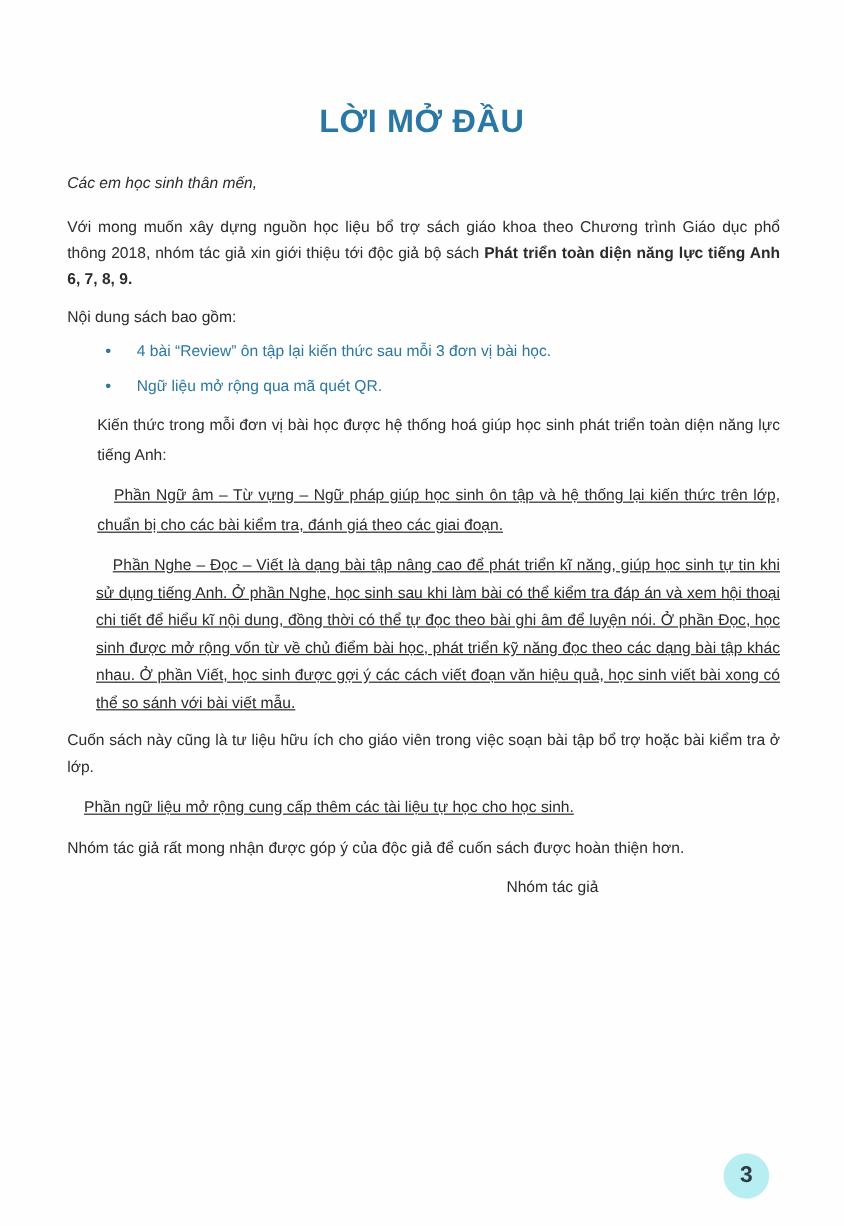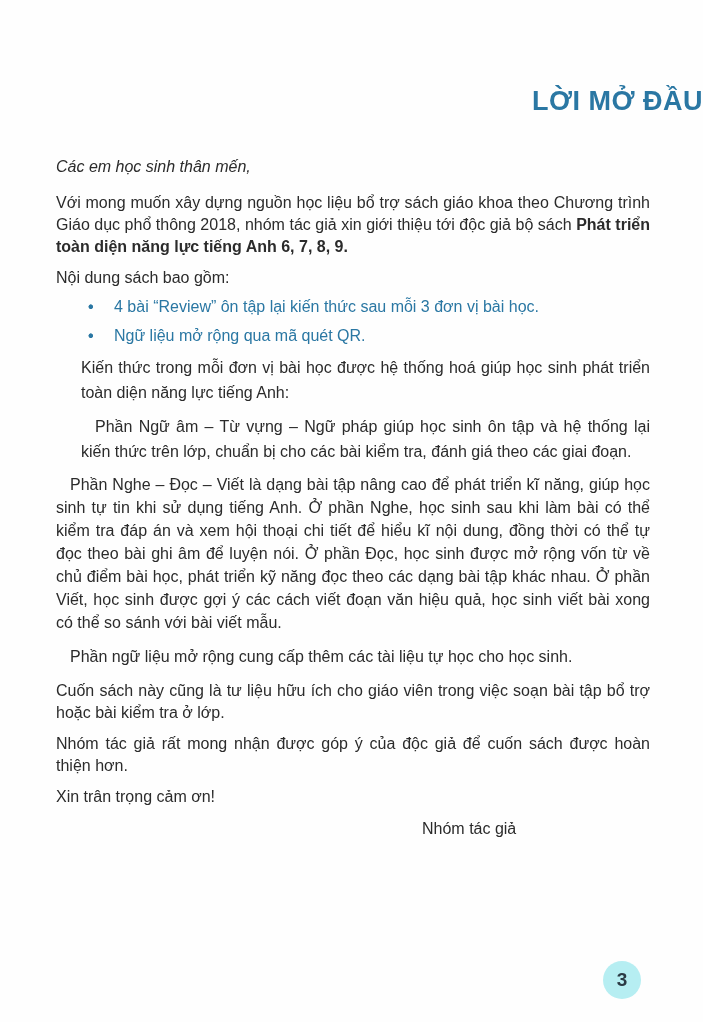--- a/index.html
+++ b/index.html
@@ -19,32 +19,32 @@
       position: absolute;
       left: 0; top: 0;
       width: 703px; height: 1022px;
       background: #fefefe;
     }
     .title {
       position: absolute;
       top: 86px;
       left: 0;
       width: 703px;
-      text-align: right;
+      text-align: center;
       font-size: 27px;
       font-weight: bold;
       color: #2a77a3;
       letter-spacing: 0.5px;
     }
     .content {
       position: absolute;
       left: 56px;
-      top: 156px;
+      top: 142px;
       width: 594px;
-      font-size: 16px;
+      font-size: 13px;
       line-height: 22px;
     }
     p {
       margin: 0;
       text-align: justify;
     }
     .greeting { font-style: italic; margin-bottom: 14px; }
     .intro { margin-bottom: 9px; }
     .intro b { font-weight: bold; }
     .lead { margin-bottom: 6px; }
@@ -61,22 +61,22 @@
       text-align: left;
     }
     ul.features li .bullet {
       position: absolute;
       left: 2px;
       top: 0;
       color: #2a77a3;
     }
     .para { margin-bottom: 9px; }
     .para.tight { line-height: 25px; margin-left: 25px; }
-    .indent { text-indent: 14px; }
-    .para-block { line-height: 23px; }
+    .indent { text-indent: 14px; text-decoration: underline; }
+    .para-block { line-height: 23px; margin-left: 24px; }
     .signature {
       margin-top: 10px;
       padding-left: 366px;
       font-weight: normal;
     }
     .page-number {
       position: absolute;
       left: 603px;
       top: 961px;
       width: 38px;
@@ -121,25 +121,24 @@
         <span>Ngữ liệu mở rộng qua mã quét QR.</span>
       </li>
     </ul>
 
     <p class="para tight">Kiến thức trong mỗi đơn vị bài học được hệ thống hoá giúp học sinh phát triển toàn diện năng lực tiếng Anh:</p>
 
     <p class="para indent tight">Phần Ngữ âm – Từ vựng – Ngữ pháp giúp học sinh ôn tập và hệ thống lại kiến thức trên lớp, chuẩn bị cho các bài kiểm tra, đánh giá theo các giai đoạn.</p>
 
     <p class="para indent para-block">Phần Nghe – Đọc – Viết là dạng bài tập nâng cao để phát triển kĩ năng, giúp học sinh tự tin khi sử dụng tiếng Anh. Ở phần Nghe, học sinh sau khi làm bài có thể kiểm tra đáp án và xem hội thoại chi tiết để hiểu kĩ nội dung, đồng thời có thể tự đọc theo bài ghi âm để luyện nói. Ở phần Đọc, học sinh được mở rộng vốn từ về chủ điểm bài học, phát triển kỹ năng đọc theo các dạng bài tập khác nhau. Ở phần Viết, học sinh được gợi ý các cách viết đoạn văn hiệu quả, học sinh viết bài xong có thể so sánh với bài viết mẫu.</p>
 
+    <p class="para">Cuốn sách này cũng là tư liệu hữu ích cho giáo viên trong việc soạn bài tập bổ trợ hoặc bài kiểm tra ở lớp.</p>
+
     <p class="para indent" style="margin-top:12px;margin-bottom:12px;">Phần ngữ liệu mở rộng cung cấp thêm các tài liệu tự học cho học sinh.</p>
-
-    <p class="para">Cuốn sách này cũng là tư liệu hữu ích cho giáo viên trong việc soạn bài tập bổ trợ hoặc bài kiểm tra ở lớp.</p>
 
     <p class="para">Nhóm tác giả rất mong nhận được góp ý của độc giả để cuốn sách được hoàn thiện hơn.</p>
 
-    <p class="para">Xin trân trọng cảm ơn!</p>
 
     <p class="signature">Nhóm tác giả</p>
   </div>
 
   <div class="page-number">3</div>
 </div>
 
 </body></html>

